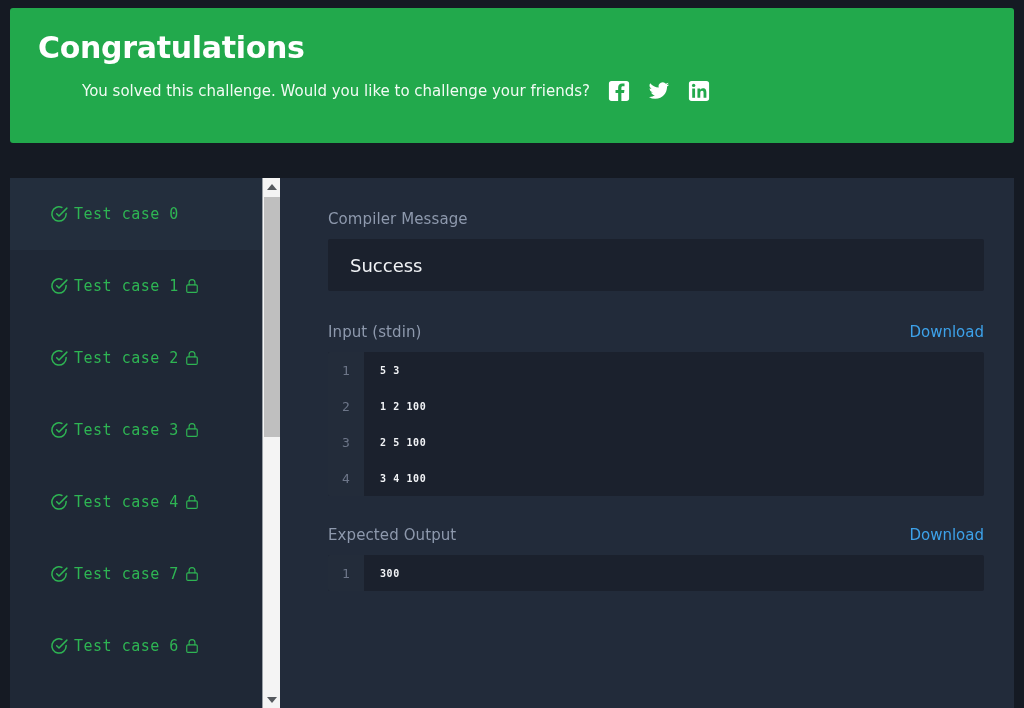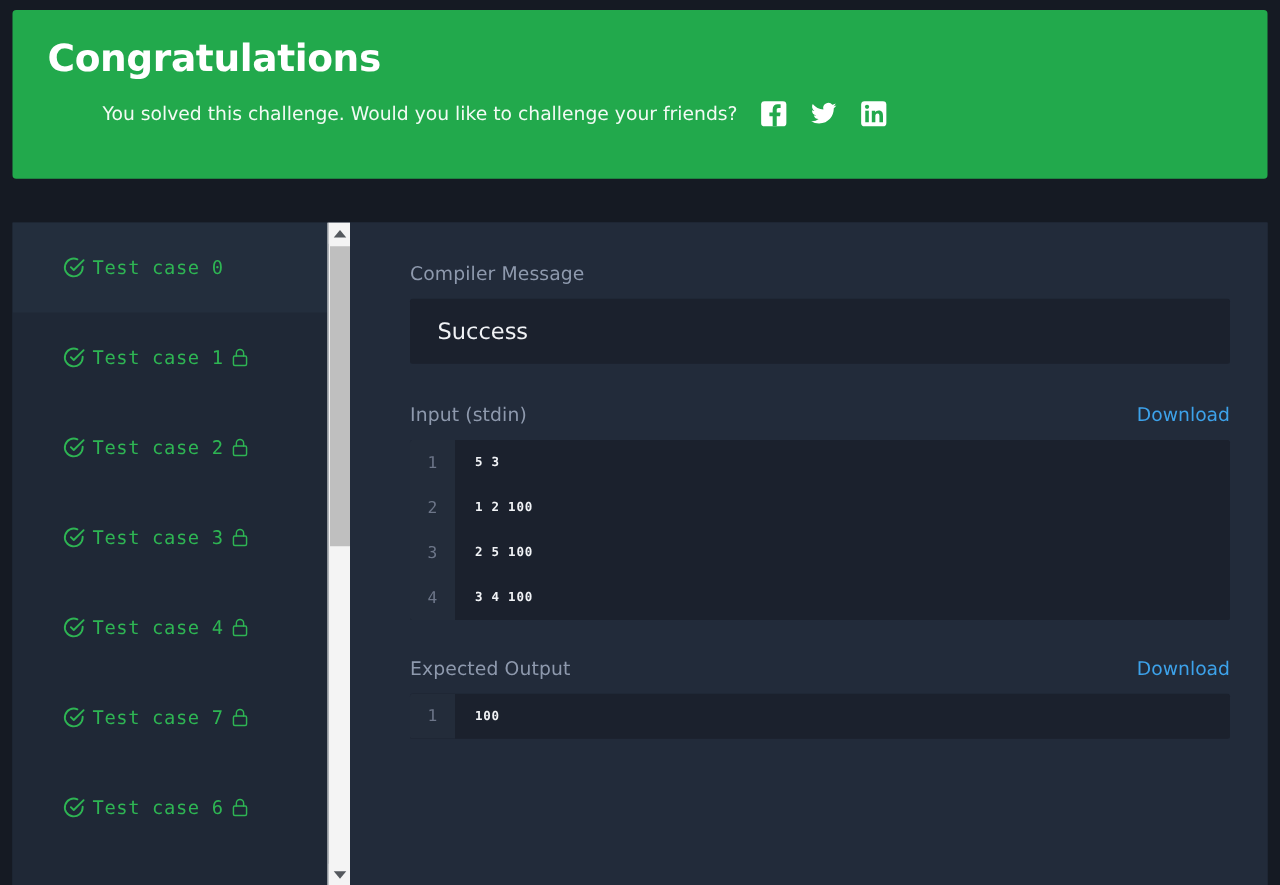--- a/index.html
+++ b/index.html
@@ -484,19 +484,19 @@
         </div>
       </div>
 
       <div class="field-head">
         <span class="field-label">Expected Output</span>
         <span class="download-link">Download</span>
       </div>
       <div class="code-box">
         <div class="code-row">
           <span class="ln">1</span>
-          <span class="code-txt">100</span>
+          <span class="code-txt">300</span>
         </div>
       </div>
 
     </div>
   </div>
 </div>
 
 </body></html>

